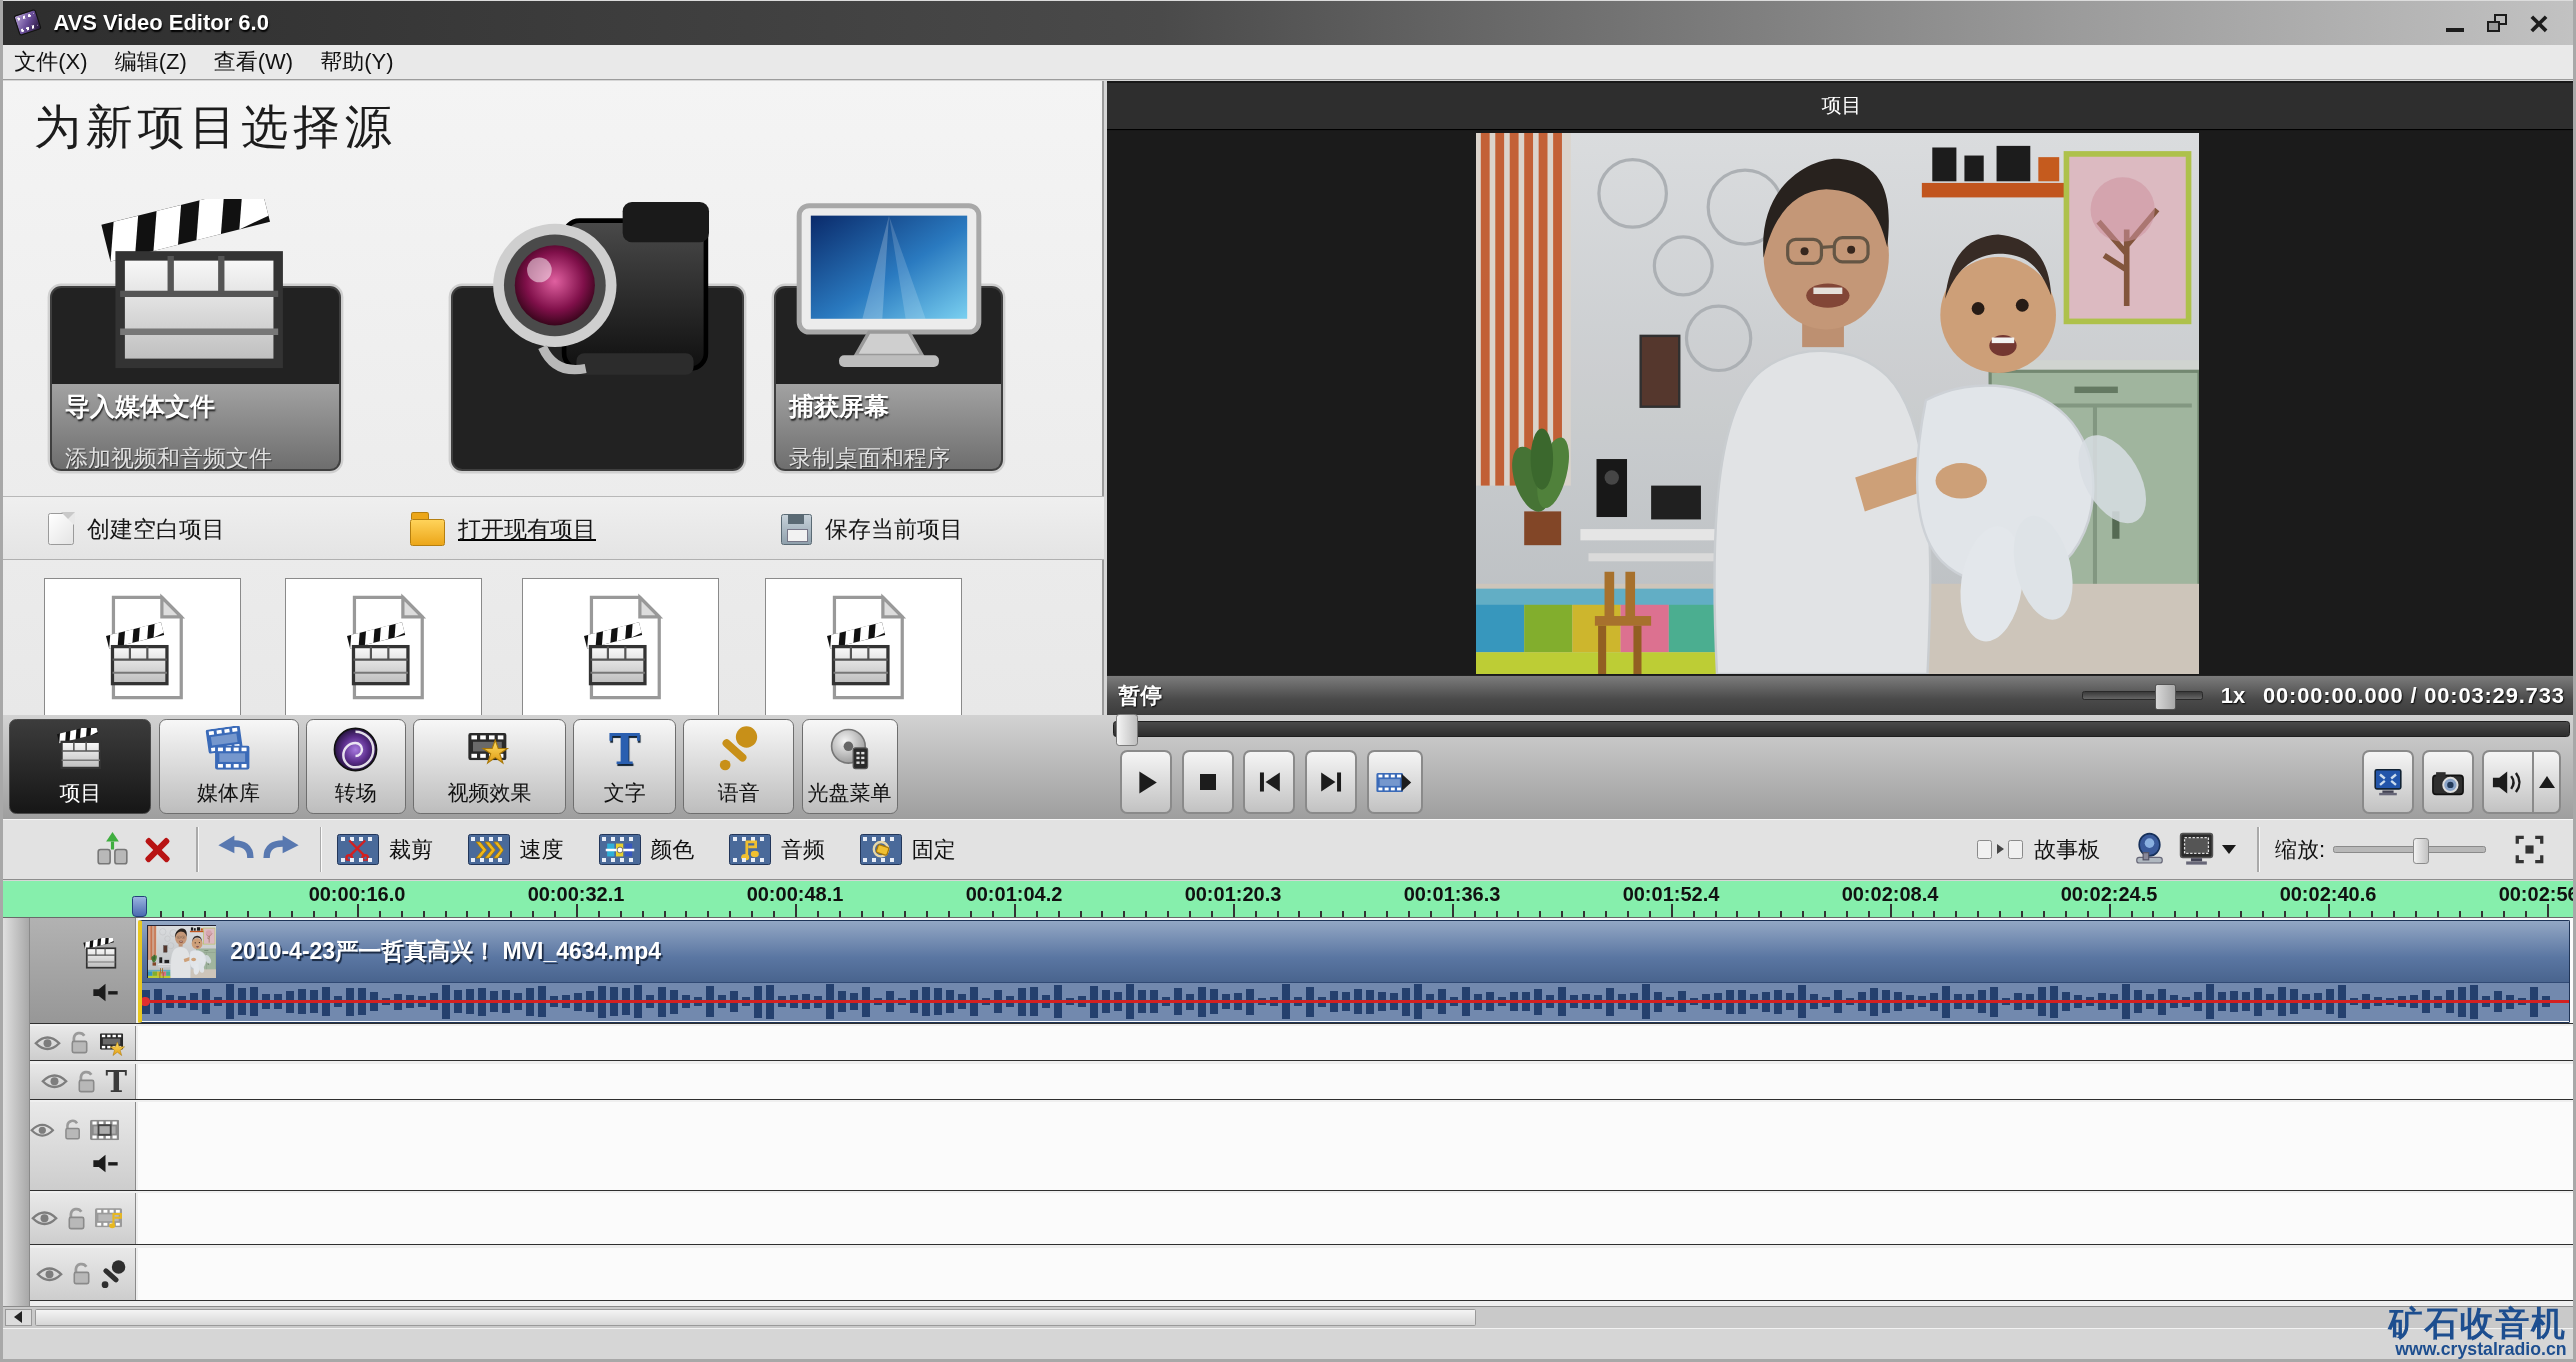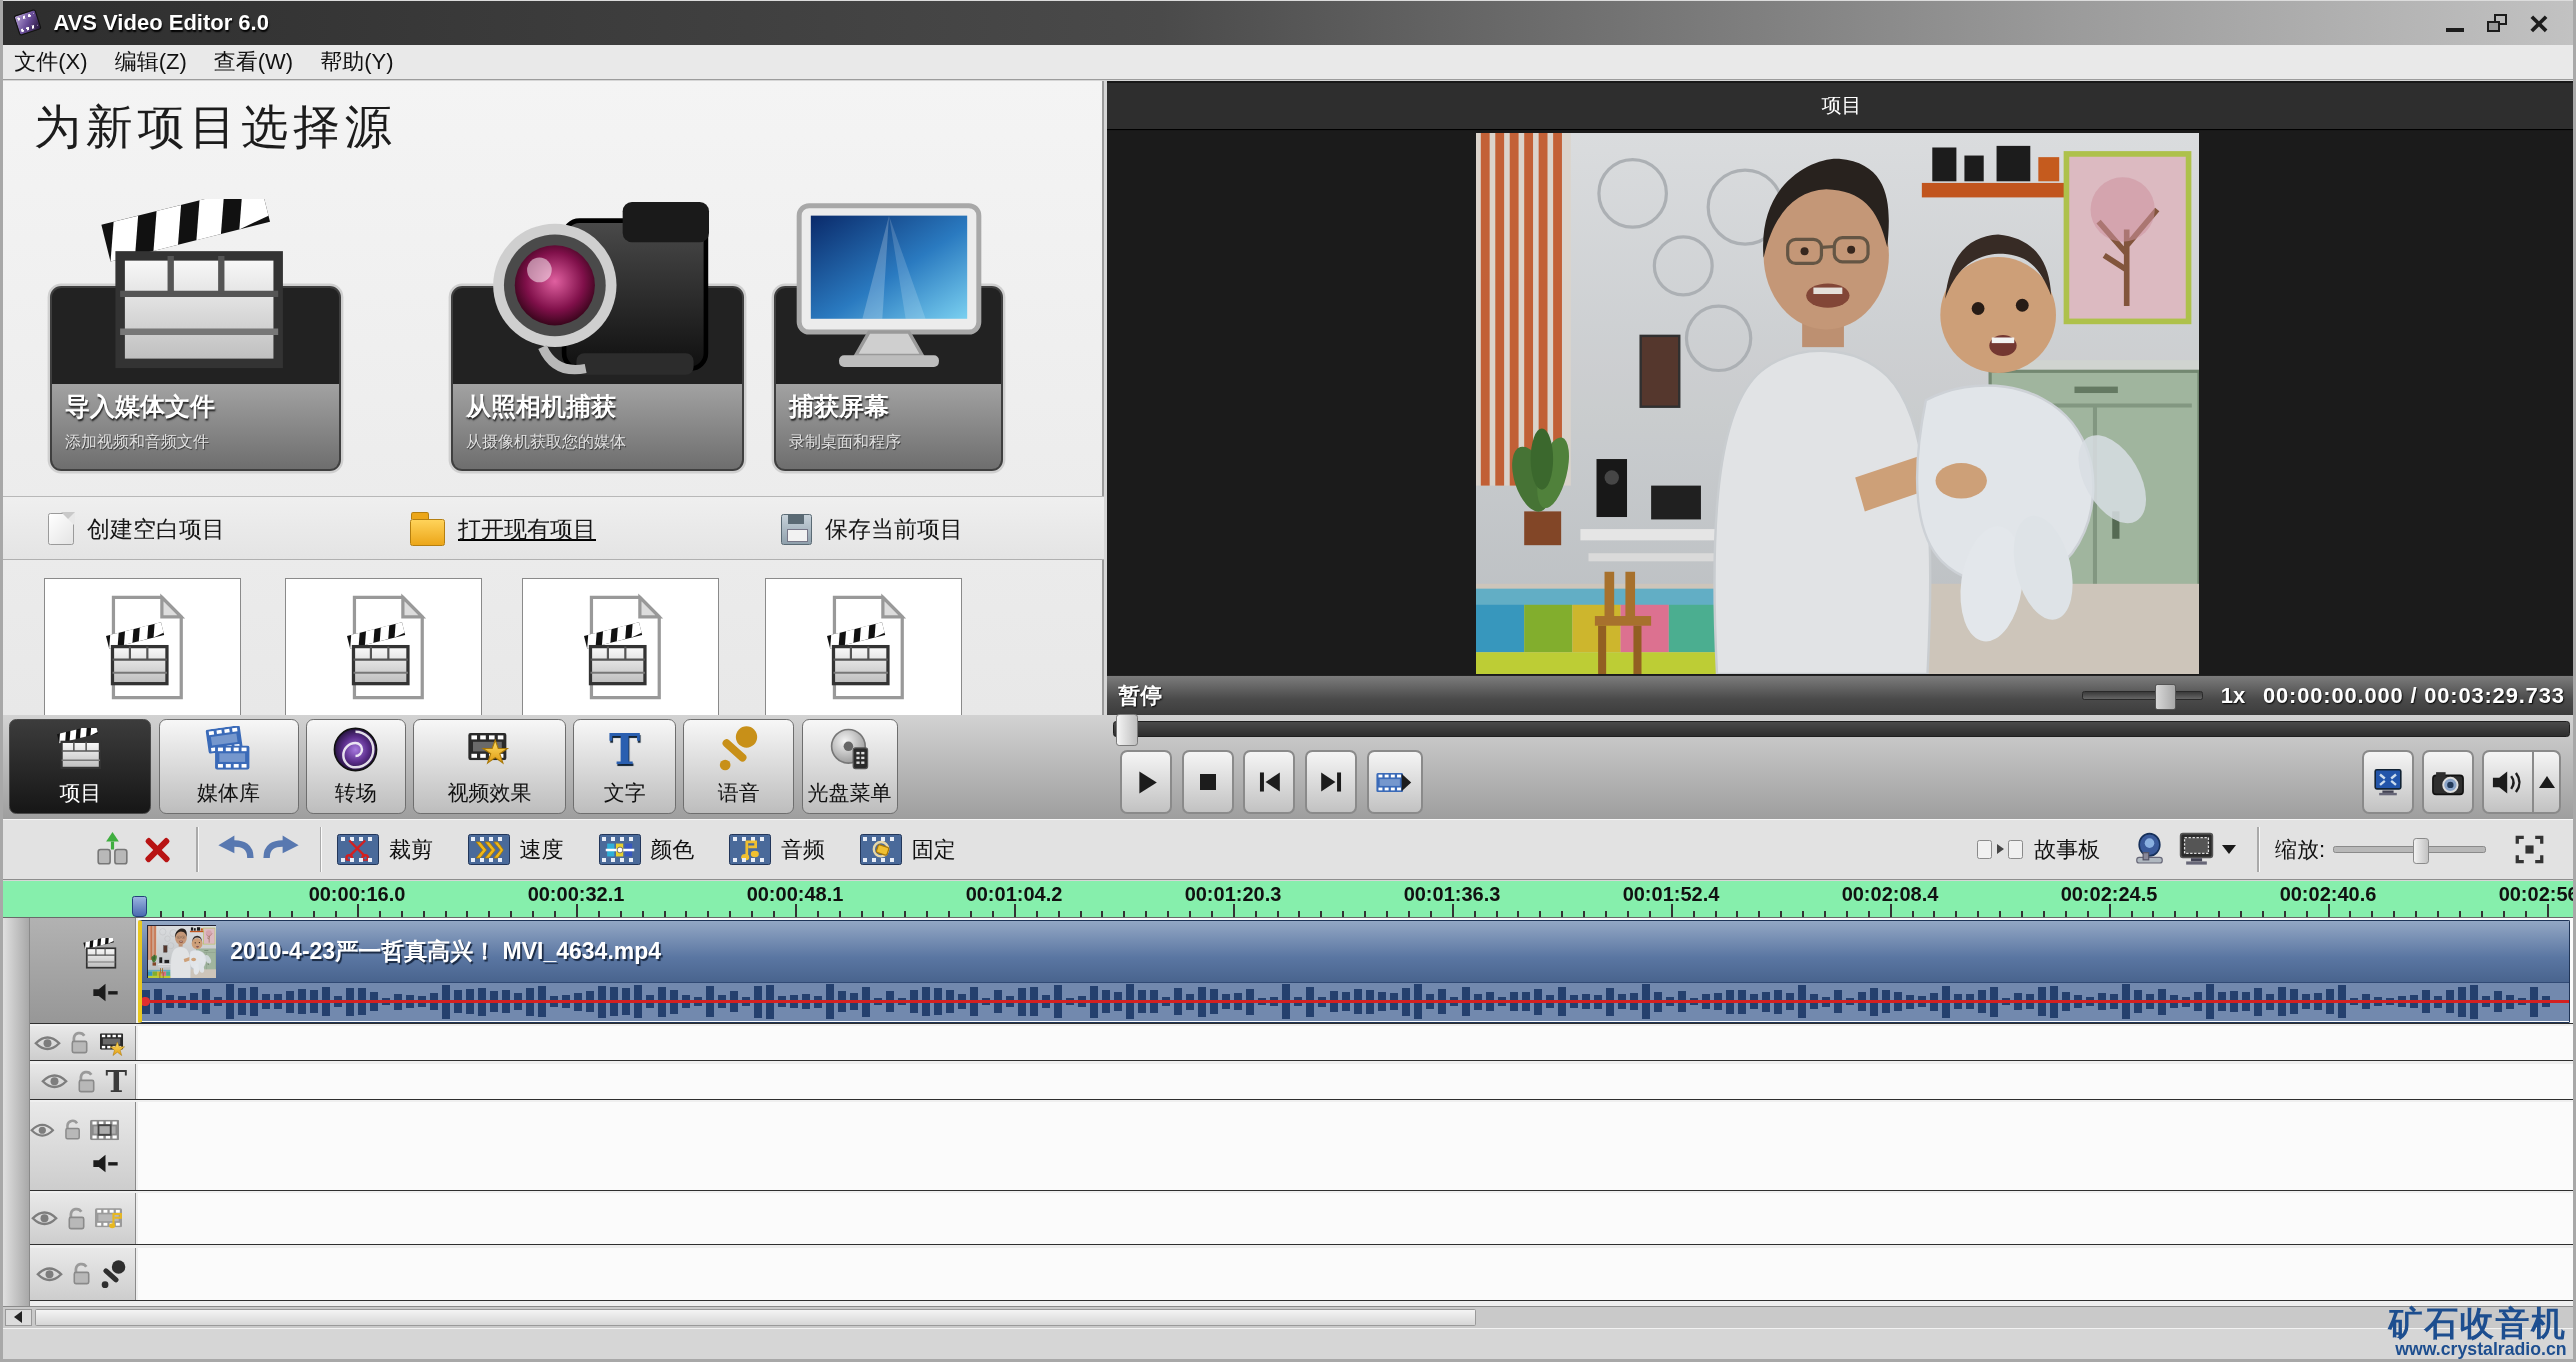--- a/index.html
+++ b/index.html
@@ -38,21 +38,21 @@
   .main{ position:absolute; left:0; top:81px; width:100%; height:634px; }
   .left-pane{ position:absolute; left:0; top:0; width:1101px; height:634px;
     background:linear-gradient(180deg,#f4f4f4,#e8e8e8); border-right:2.4px solid #9a9a9a; }
   .sel-heading{ position:absolute; left:31px; top:14.5px; font-size:47px; font-weight:400; color:#1c1c1c; letter-spacing:4.8px; }
 
   .source-card{ position:absolute; top:205px; height:185px; border-radius:11.3px; border:2.4px solid #3f3f3f;
     box-shadow:0 0 0 2.4px #cfcfcf; background:#222; overflow:visible; cursor:pointer; }
   .source-card .cap{ position:absolute; left:0; bottom:0; width:100%; height:85px;
     background:linear-gradient(180deg,#a2a2a2,#6e6e6e); border-radius:0 0 8.9px 8.9px; padding:6.4px 13px; }
   .source-card .cap .t{ font-size:25px; font-weight:bold; color:#fff; text-shadow:0.8px 1.6px 1.6px #222; }
-  .source-card .cap .s{ font-size:16px; color:#e2e2e2; text-shadow:0.8px 0.8px 0.8px #333; margin-top:9px; }
+  .source-card .cap .s{ font-size:23px; color:#e2e2e2; text-shadow:0.8px 0.8px 0.8px #333; margin-top:20px; }
   .source-card .bigicon{ position:absolute; left:50%; transform:translateX(-50%); top:-89px; }
   .card-1{ left:47px; width:291px; }
   .card-2{ left:448px; width:293px; }
   .card-3{ left:771px; width:229px; }
 
   .actions-row{ position:absolute; left:0; top:415px; width:1101px; height:64px;
     border-top:1.6px solid #b8b8b8; border-bottom:1.6px solid #b0b0b0;
     background:linear-gradient(180deg,#efefef,#e4e4e4); }
   .action-item{ position:absolute; top:0; height:64px; display:flex; align-items:center; gap:13px; cursor:pointer; }
   .action-item .lbl{ font-size:23px; color:#161616; }
@@ -433,24 +433,20 @@
           <svg width="250" height="185" viewBox="0 0 160 120">
             <rect x="58" y="14" width="92" height="96" rx="10" fill="url(#gDark)" stroke="#000" stroke-width="3"></rect>
             <rect x="96" y="2" width="56" height="26" rx="6" fill="#1a1a1a"></rect>
             <rect x="66" y="100" width="76" height="14" rx="5" fill="#2c2c2c"></rect>
             <circle cx="52" cy="56" r="40" fill="#cfcfcf"></circle>
             <circle cx="52" cy="56" r="33" fill="#4a4a4a"></circle>
             <circle cx="52" cy="56" r="26" fill="url(#gLens)"></circle>
             <circle cx="42" cy="46" r="8" fill="#ffffff" opacity=".5"></circle>
             <path d="M44 96 q8 18 28 14" stroke="#b8b8b8" stroke-width="6" fill="none"></path>
           </svg>
-        </div>
-        <div class="cap">
-          <div class="t">从照相机捕获</div>
-          <div class="s">从摄像机获取您的媒体</div>
         </div>
       </div>
 
       <div class="source-card card-3">
         <div class="bigicon">
           <svg width="201" height="173" viewBox="0 0 120 104">
             <rect x="6" y="4" width="108" height="76" rx="6" fill="#ececec" stroke="#a8a8a8" stroke-width="3"></rect>
             <rect x="13" y="10" width="94" height="62" fill="url(#gScreen)"></rect>
             <polygon points="60,10 44,72 56,72" fill="#fff" opacity=".22"></polygon>
             <polygon points="60,10 70,72 82,72" fill="#fff" opacity=".16"></polygon>

